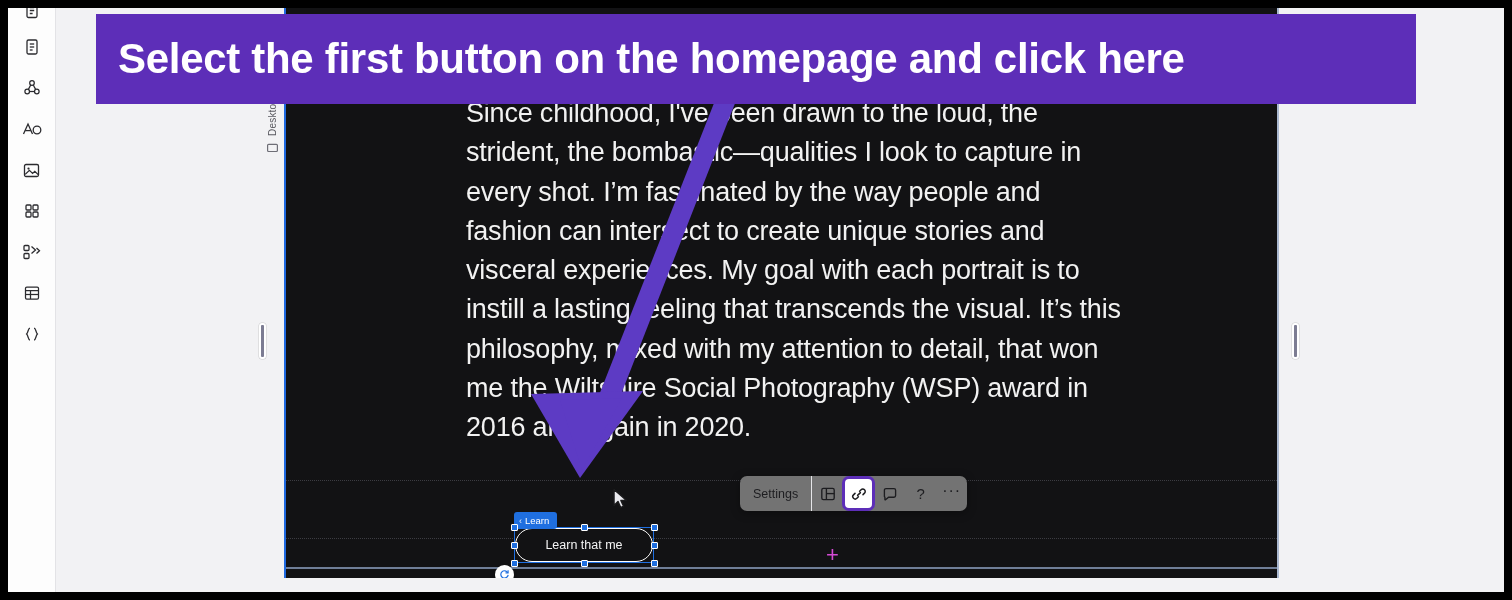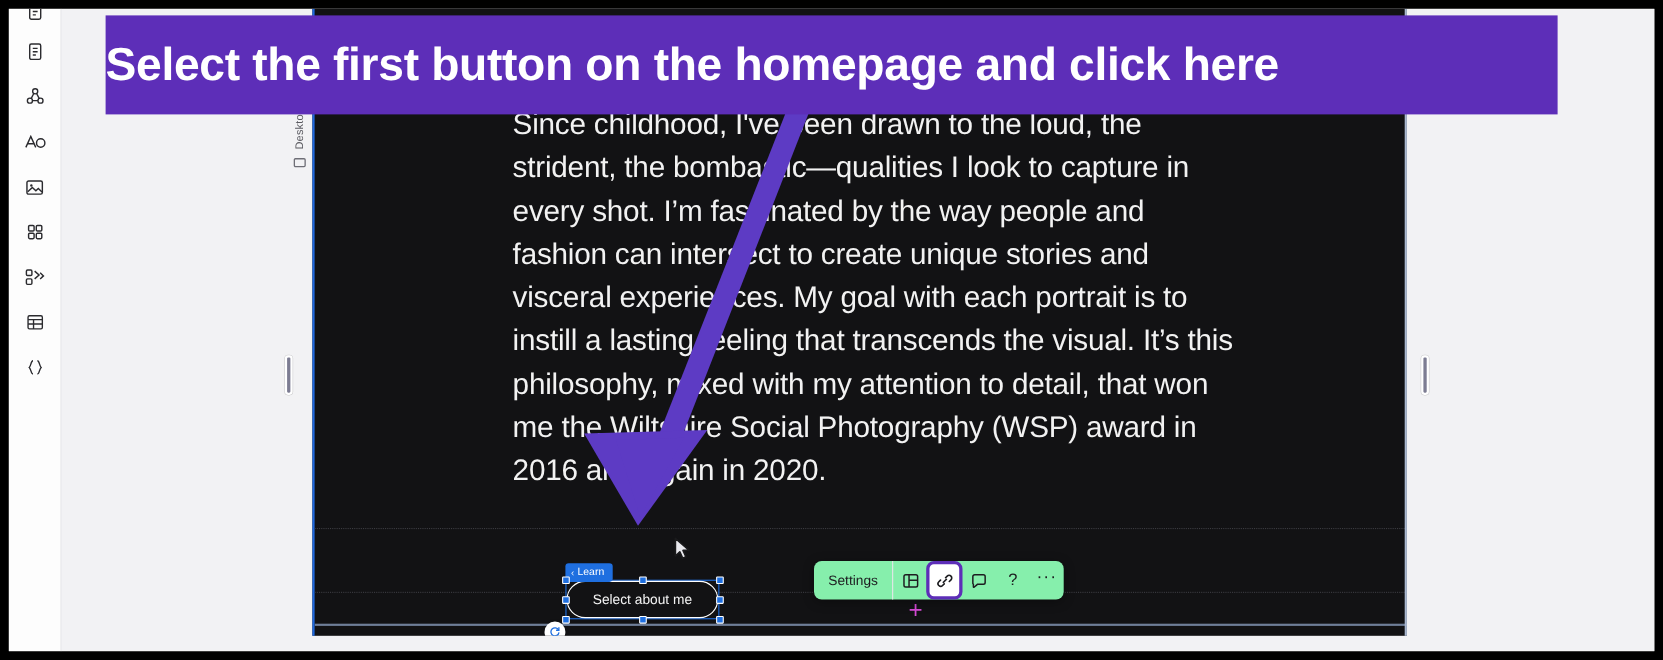--- a/index.html
+++ b/index.html
@@ -146,23 +146,23 @@
     color: #d44ad4;
     font-size: 22px;
     line-height: 1;
     font-weight: 300;
     z-index: 6;
   }
 
   
   .elem-toolbar {
     position: absolute;
-    left: 454px; top: 502px;
+    left: 454px; top: 468px;
     height: 35px;
-    background: #86efac;
+    background: #737373;
     border-radius: 7px;
     box-shadow: 0 2px 10px rgba(0,0,0,.35);
     display: flex;
     align-items: center;
     z-index: 40;
   }
   .tb-settings {
     font-size: 12.5px;
     color: #1d1d20;
     padding: 0 13px;
@@ -252,20 +252,21 @@
   }
 
   
   .banner {
     position: absolute;
     left: 96px; top: 14px;
     width: 1320px; height: 90px;
     background: #5d2eb8;
     display: flex;
     align-items: center;
+    padding-left: 22px;
     z-index: 200;
   }
   .banner-text {
     color: #ffffff;
     font-size: 42px;
     font-weight: 700;
     letter-spacing: -.3px;
     line-height: 1;
     white-space: nowrap;
   }
@@ -394,21 +395,21 @@
         <div class="section-line"></div>
         <div class="plus-marker">+</div>
 
         <div class="sel-badge">
           <span class="chev">‹</span>
           <span>Learn</span>
         </div>
 
         <div class="sel-box"></div>
         <div class="cta-button">
-          <span>Select about me</span>
+          <span>Learn that me</span>
         </div>
 
         <div class="hdl" style="left:224.5px;  top:515.5px;"></div>
         <div class="hdl" style="left:294.5px;  top:515.5px;"></div>
         <div class="hdl" style="left:364.5px;  top:515.5px;"></div>
         <div class="hdl" style="left:224.5px;  top:533.5px;"></div>
         <div class="hdl" style="left:364.5px;  top:533.5px;"></div>
         <div class="hdl" style="left:224.5px;  top:551.5px;"></div>
         <div class="hdl" style="left:294.5px;  top:551.5px;"></div>
         <div class="hdl" style="left:364.5px;  top:551.5px;"></div>

